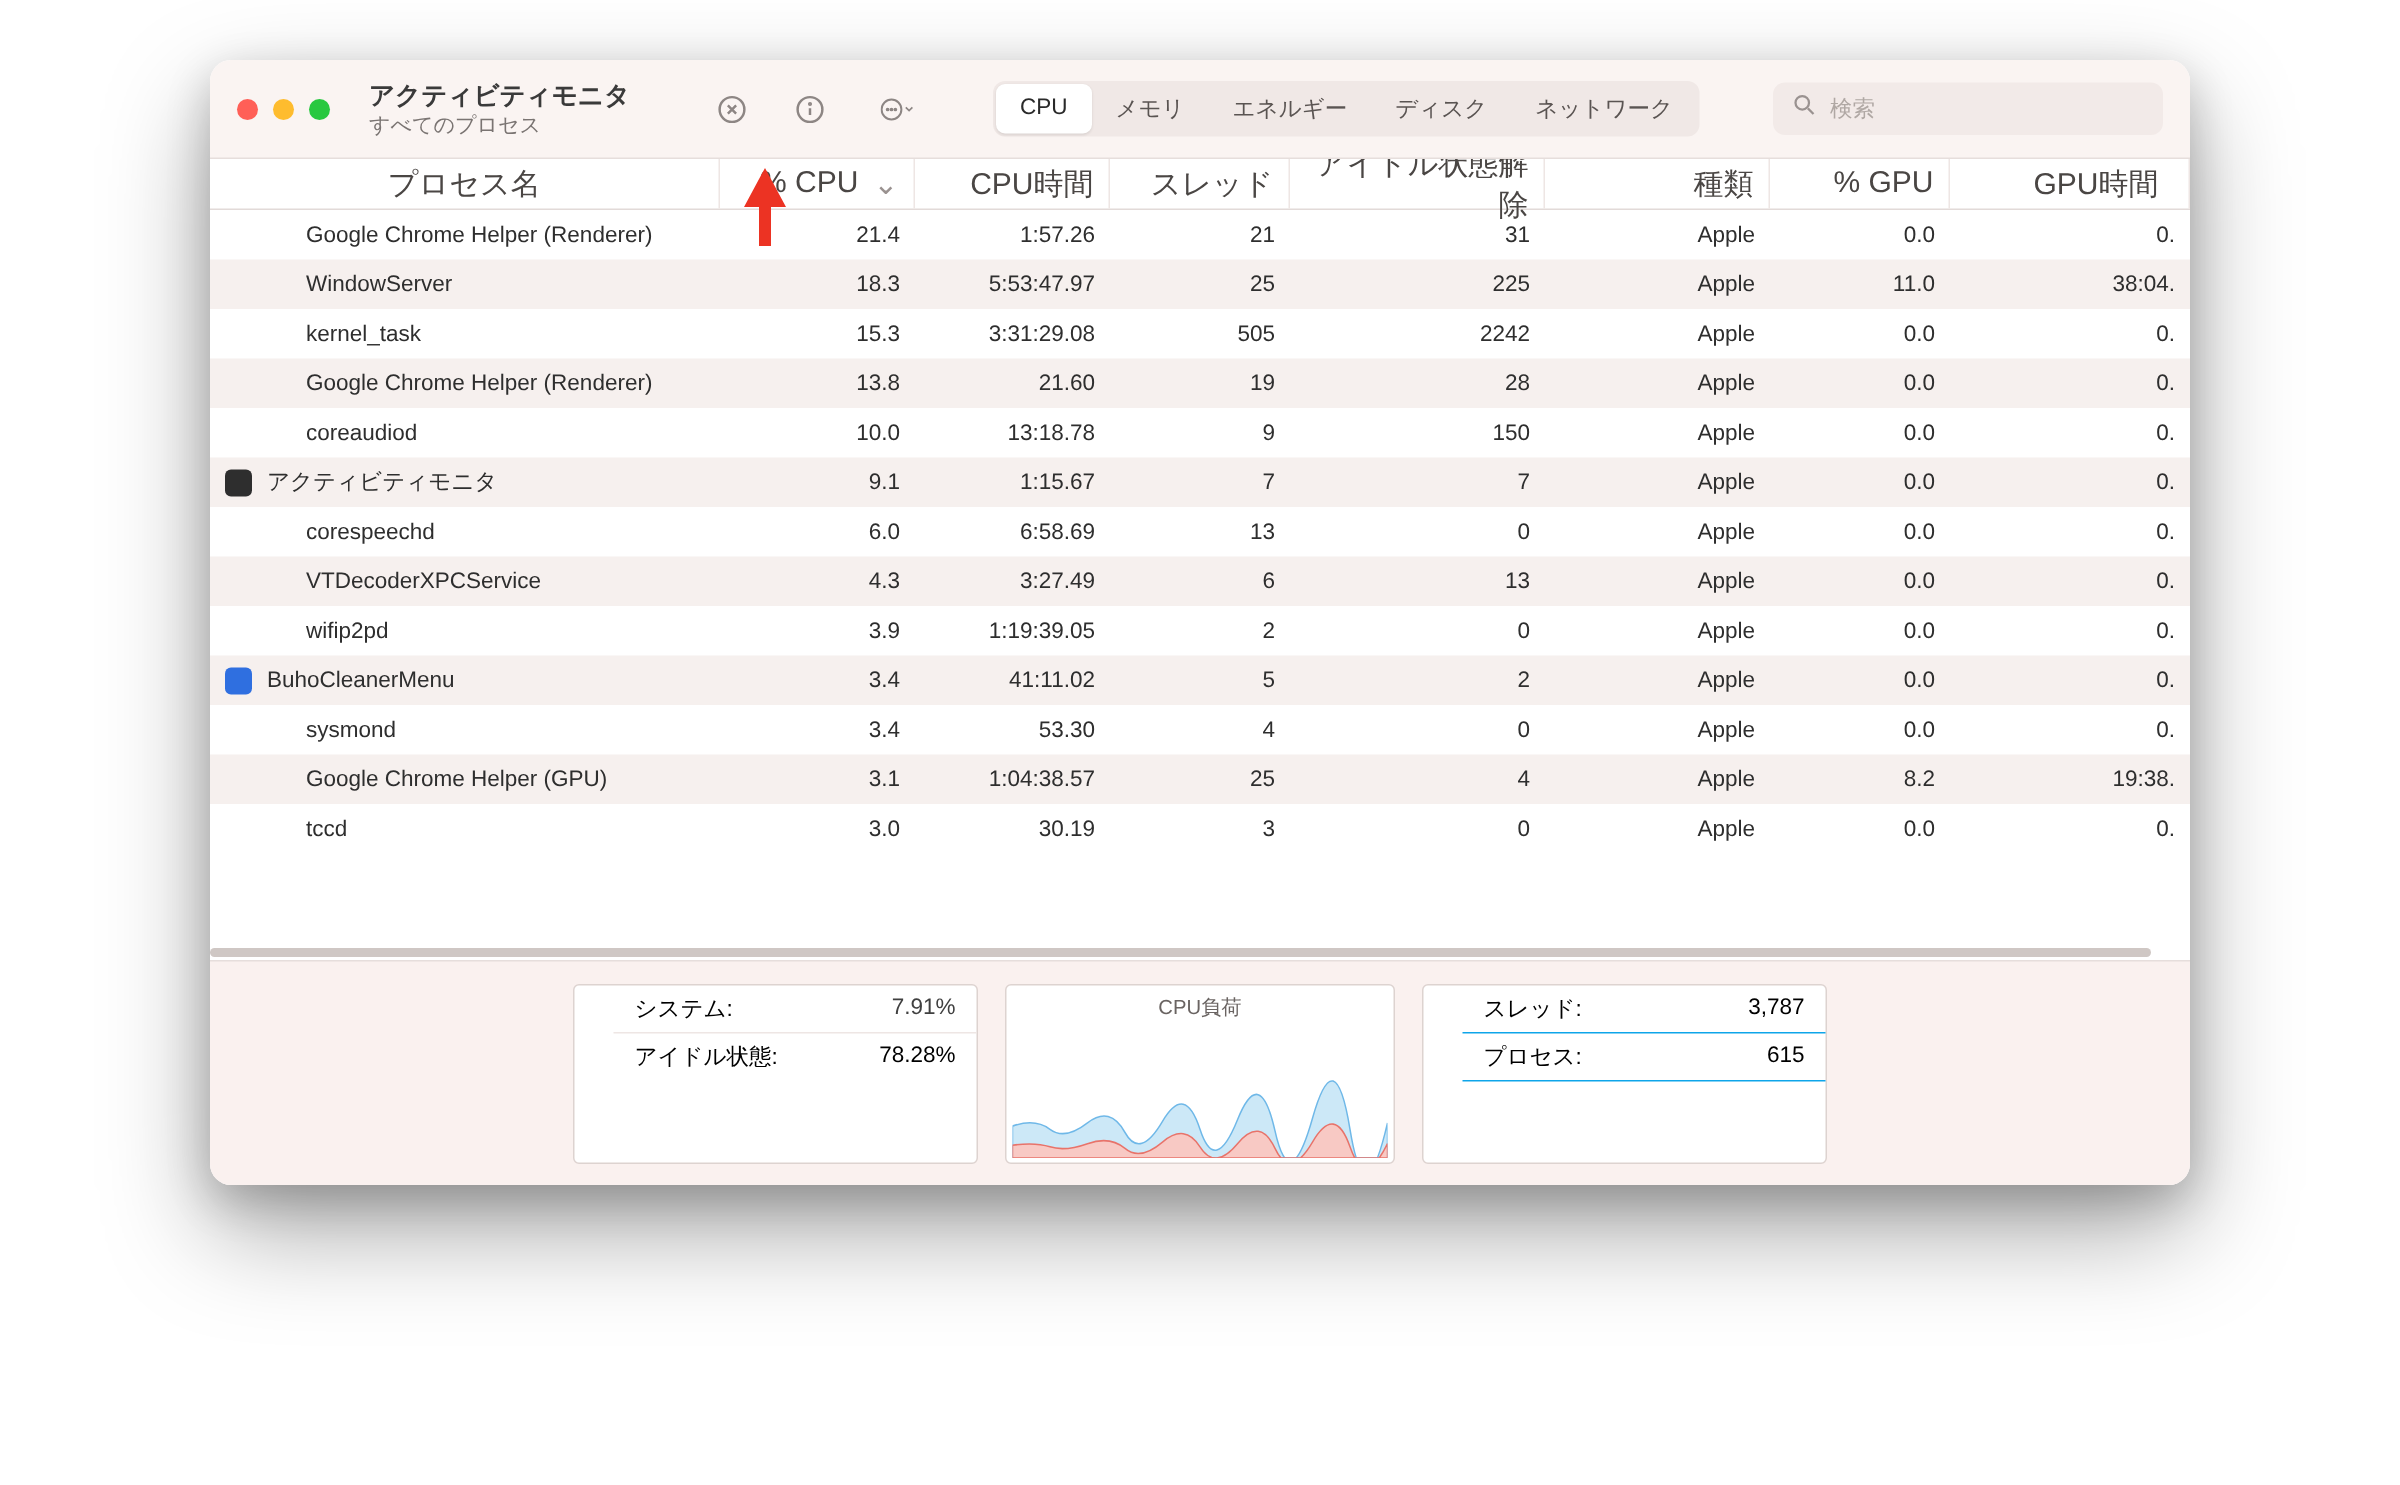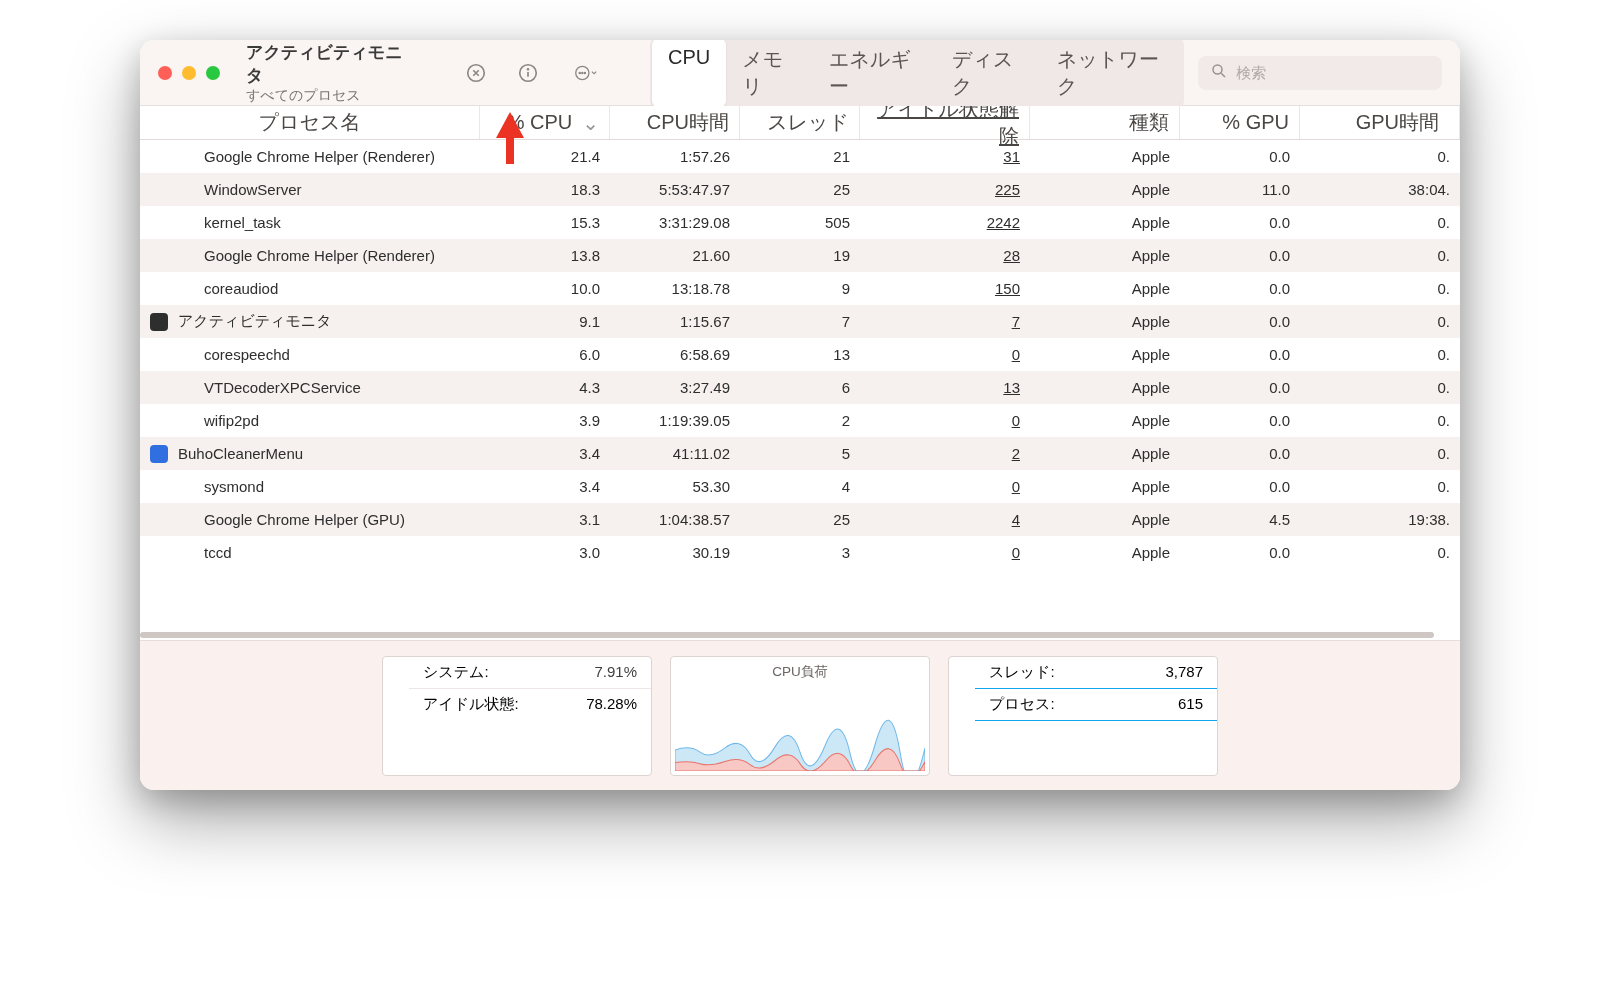--- a/index.html
+++ b/index.html
@@ -40,21 +40,21 @@
   .icon-btn {
     width: 28px; height: 28px; display: flex; align-items: center; justify-content: center;
     color: #8d8684; cursor: pointer;
   }
   .icon-btn svg { width: 22px; height: 22px; }
   .seg-tabs {
     display: flex; background: #f0e8e6; border-radius: 8px; padding: 2px;
     margin-left: 30px;
   }
   .seg-tab {
-    padding: 7px 16px; font-size: 20px; color: #5a5452; border-radius: 6px;
+    padding: 7px 16px; font-size: 15px; color: #5a5452; border-radius: 6px;
     cursor: pointer;
   }
   .seg-tab.active { background: #fff; box-shadow: 0 1px 2px rgba(0,0,0,0.1); color: #2a2a2a; font-weight: 500; }
   .search {
     margin-left: auto; display: flex; align-items: center;
     background: #f2eae8; border-radius: 8px; padding: 6px 12px; width: 260px;
   }
   .search svg { width: 18px; height: 18px; color: #9a9290; }
   .search input {
     border: none; outline: none; background: transparent; margin-left: 8px;
@@ -73,21 +73,21 @@
     display: flex; height: 34px; align-items: center;
     border-bottom: 1px solid #e2dad8; font-size: 20px; color: #4a4644;
     background: #fff;
   }
   .th { padding: 0 10px; text-align: right; border-right: 1px solid #eee6e4; height: 100%; display:flex; align-items:center; justify-content:flex-end; }
   .th.left { justify-content: center; }
   .col-name { width: 340px; }
   .col-cpu { width: 130px; }
   .col-time { width: 130px; }
   .col-thread { width: 120px; }
-  .col-idle { width: 170px; text-decoration: underline; }
+  .col-idle { width: 170px; }
   .col-kind { width: 150px; }
   .col-gpu { width: 120px; }
   .col-gputime { flex: 1; padding-right: 20px; }
   .sort-ind { margin-left: 10px; color: #9a9290; }
 
   .tbody { flex: 1; overflow-y: auto; position: relative; }
   .row {
     display: flex; height: 33px; align-items: center; font-size: 15px; color: #2e2e2e;
   }
   .row:nth-child(even) { background: #f6f0ee; }
@@ -357,21 +357,21 @@
         <div class="row">
           <div class="cell name col-name ">
             <span class="spacer"></span>
             <span>Google Chrome Helper (GPU)</span>
           </div>
           <div class="cell col-cpu">3.1</div>
           <div class="cell col-time">1:04:38.57</div>
           <div class="cell col-thread">25</div>
           <div class="cell col-idle">4</div>
           <div class="cell col-kind">Apple</div>
-          <div class="cell col-gpu">4.5</div>
+          <div class="cell col-gpu">8.2</div>
           <div class="cell col-gputime">19:38.</div>
         </div>
         <div class="row">
           <div class="cell name col-name ">
             <span class="spacer"></span>
             <span>tccd</span>
           </div>
           <div class="cell col-cpu">3.0</div>
           <div class="cell col-time">30.19</div>
           <div class="cell col-thread">3</div>

